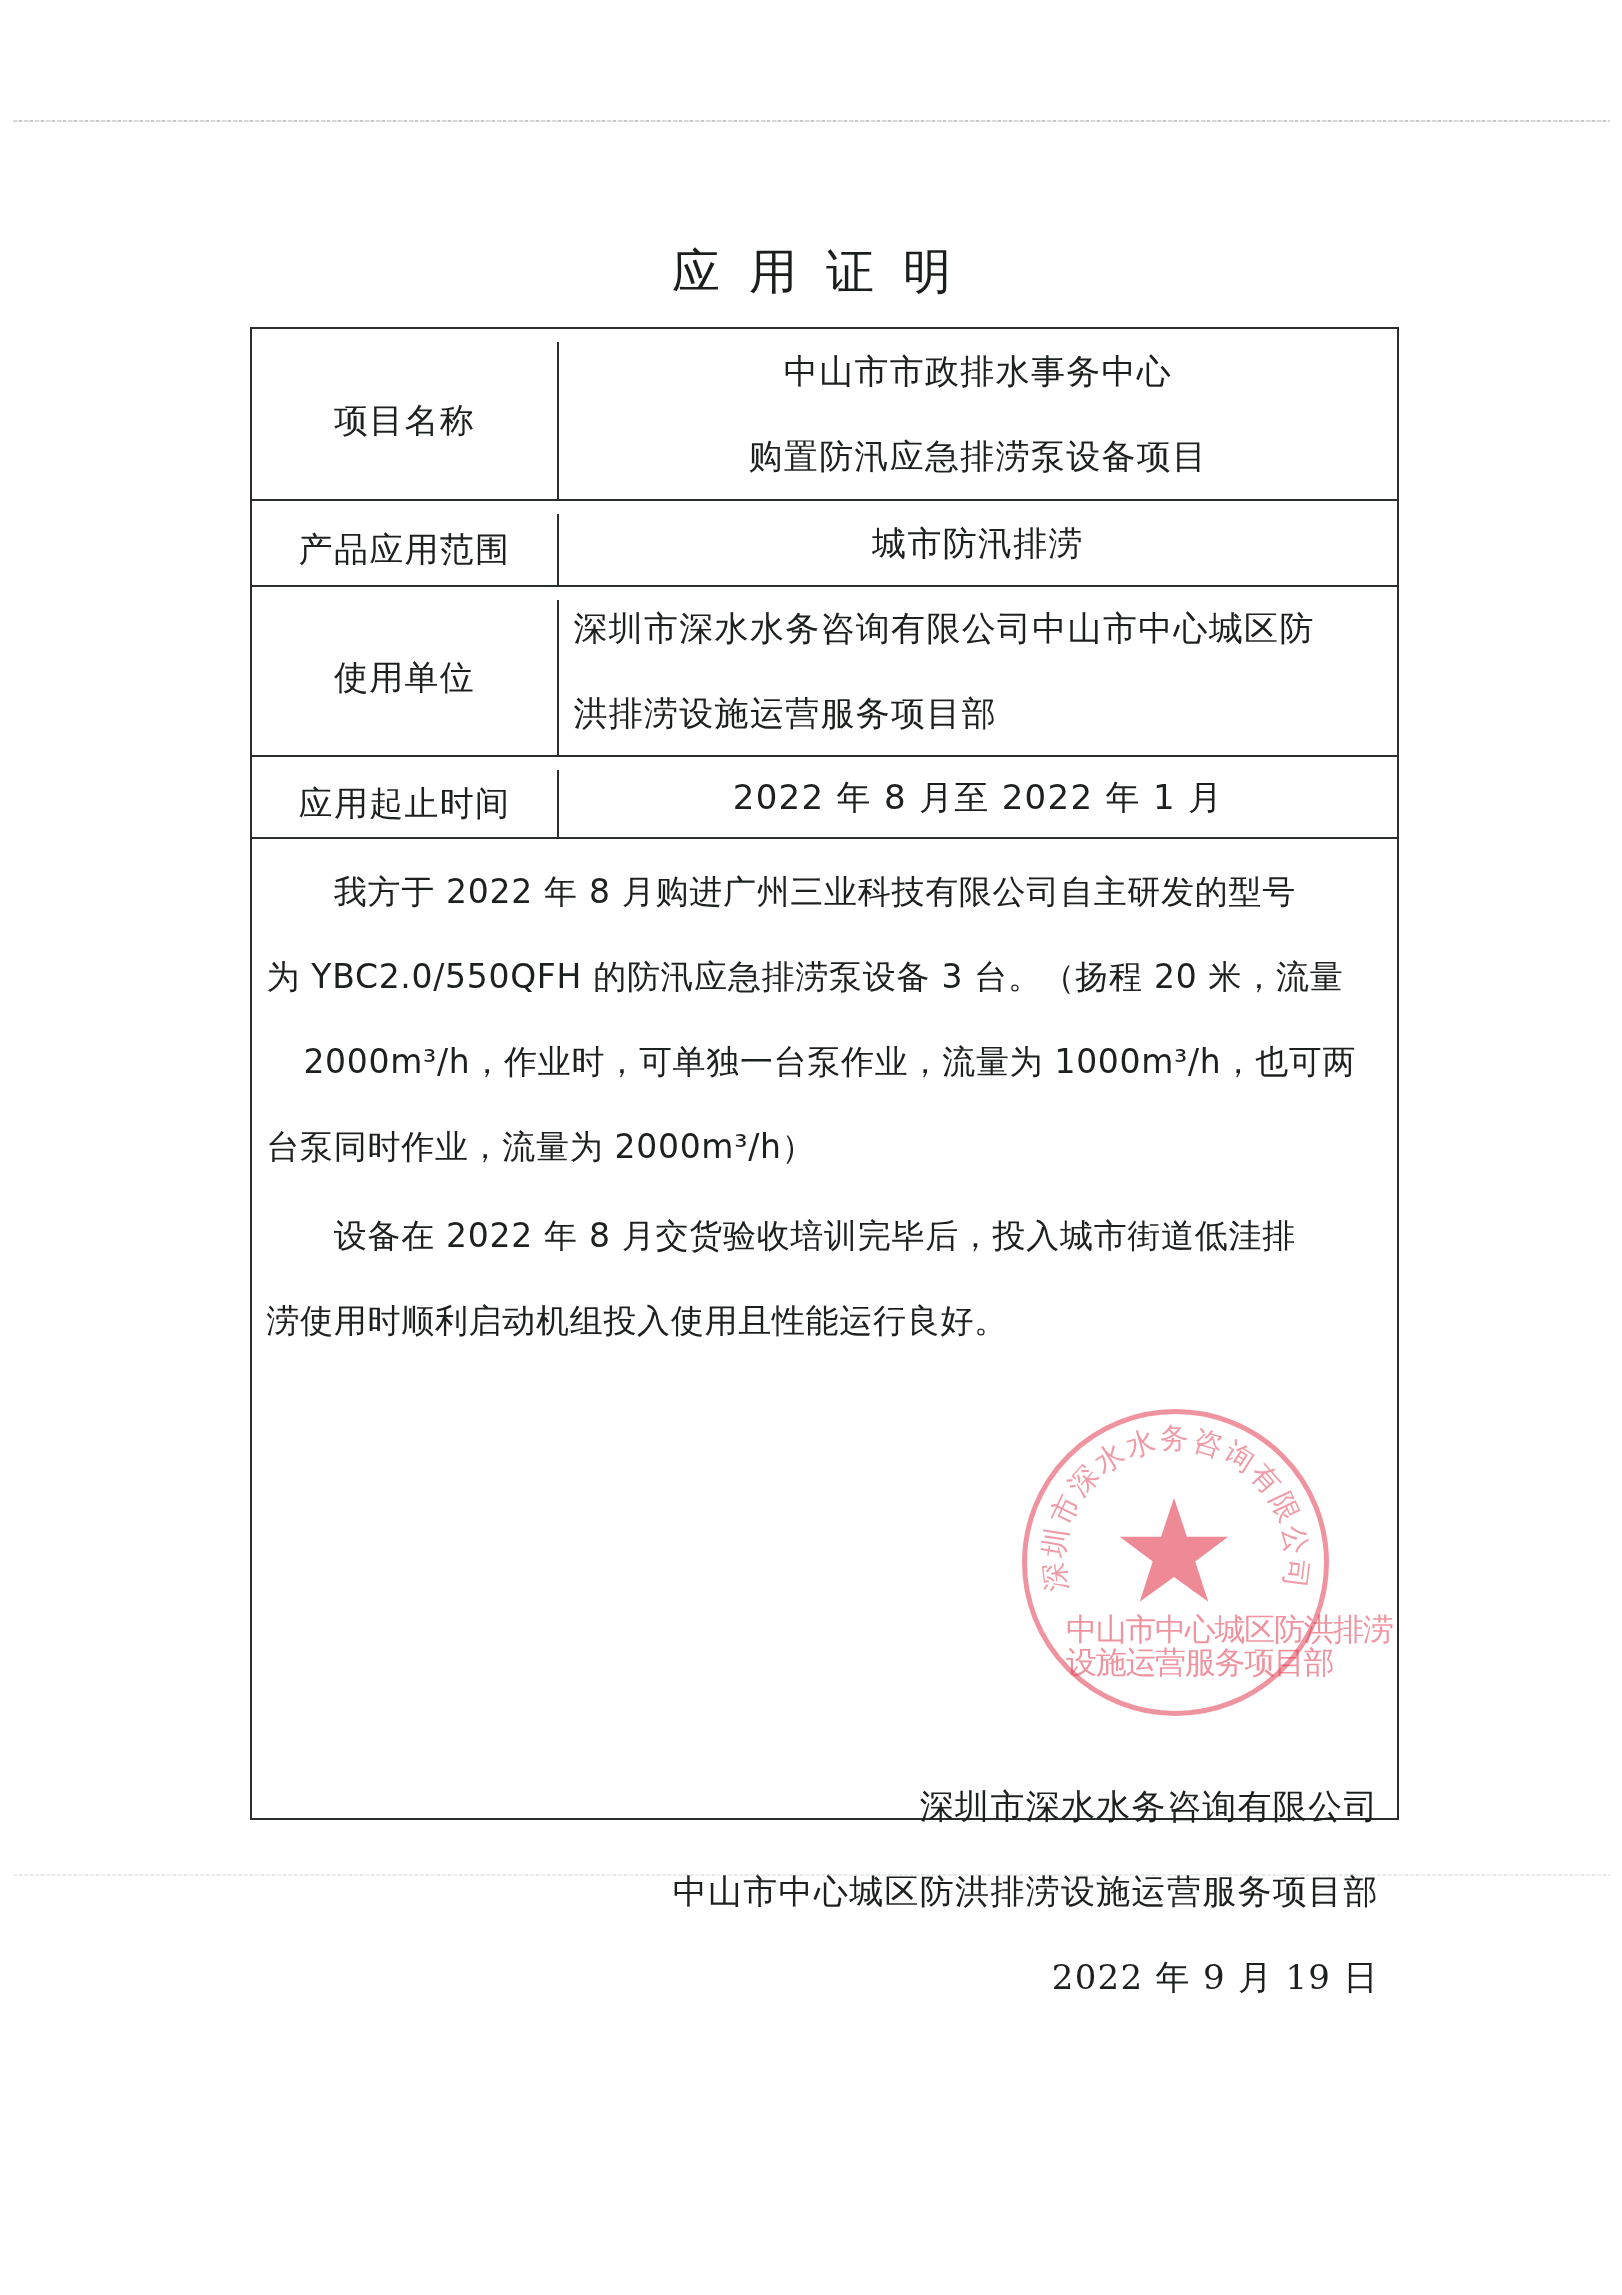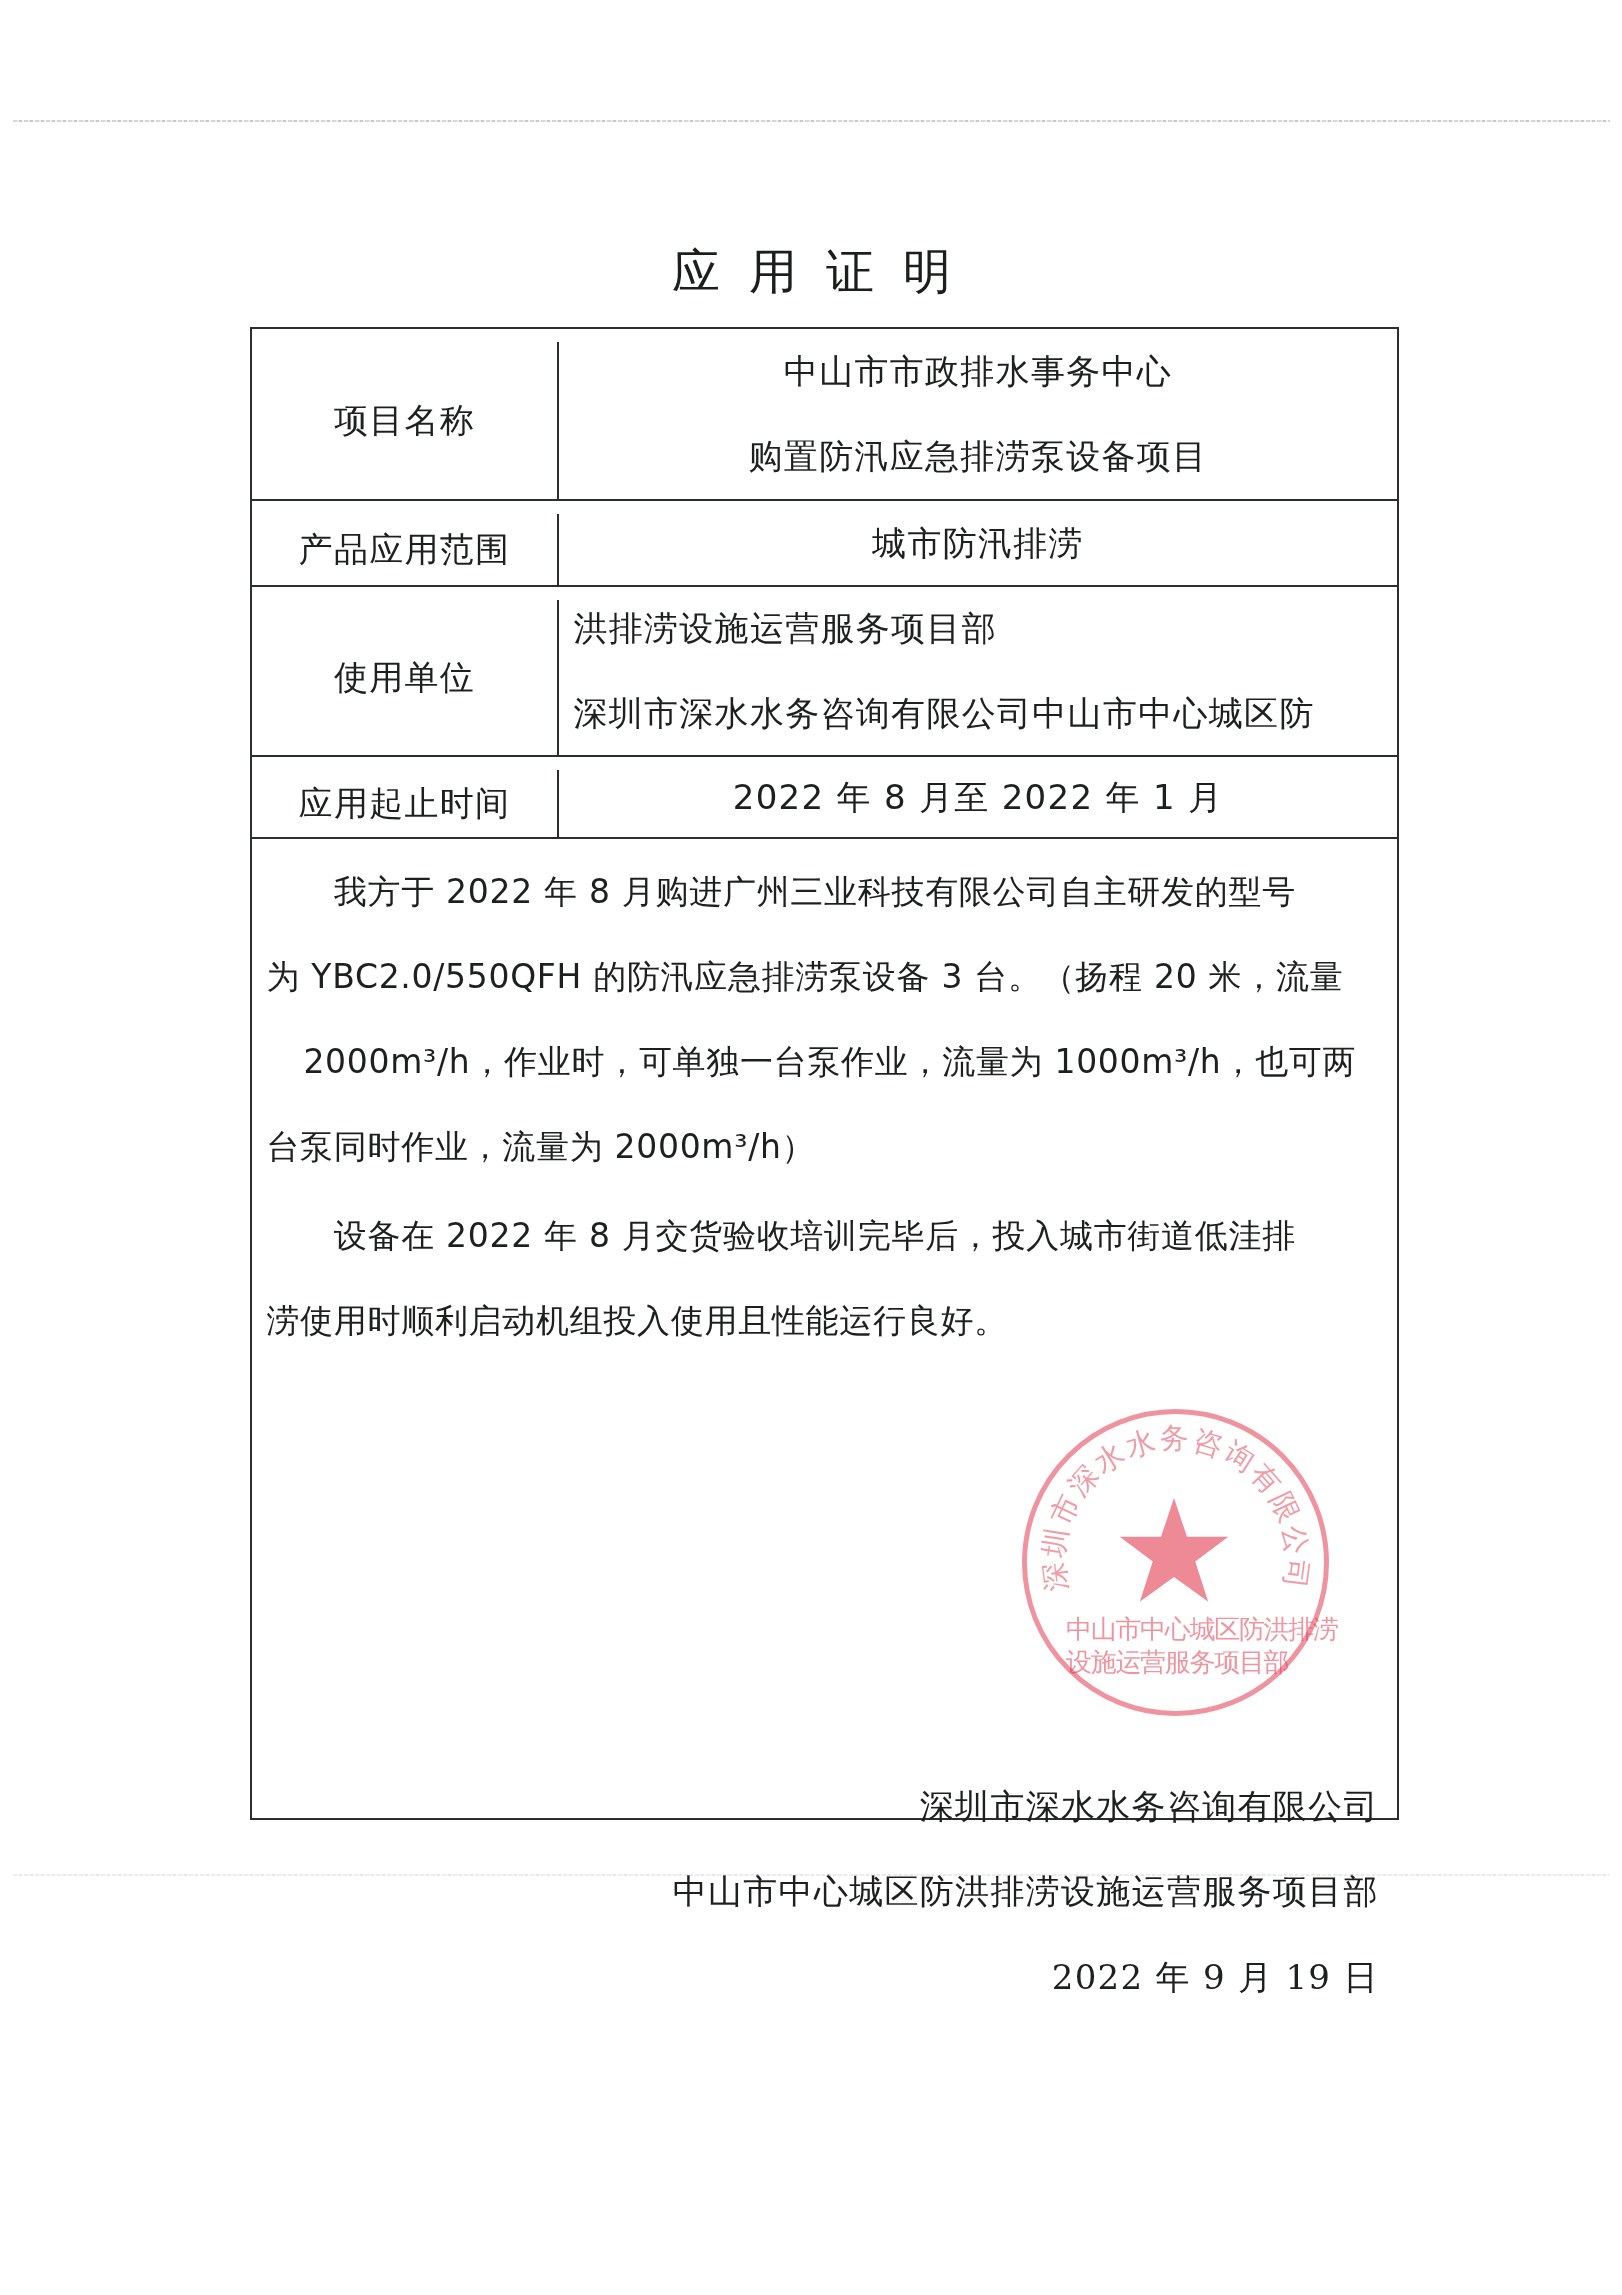--- a/index.html
+++ b/index.html
@@ -150,21 +150,21 @@
     }
     .stamp svg { width: 100%; height: 100%; }
     .stamp .inner-lines {
       position: absolute;
       left: 39px;
       right: 39px;
       top: 199px;
       text-align: center;
       color: rgba(226, 58, 80, 0.55);
       font-family: "DejaVu Sans", "Liberation Sans", sans-serif;
-      font-size: 26px;
+      font-size: 31px;
       line-height: 33px;
       letter-spacing: -1.3px;
       white-space: nowrap;
     }
     .stamp .star {
       position: absolute;
       left: 88px;
       top: 78px;
       width: 118px;
       height: 118px;
@@ -190,22 +190,22 @@
   <div class="row row-2">
     <div class="label">产品应用范围</div>
     <div class="value">
       <span class="line">城市防汛排涝</span>
     </div>
   </div>
 
   <div class="row row-3">
     <div class="label">使用单位</div>
     <div class="value left">
+      <span class="line">深圳市深水水务咨询有限公司中山市中心城区防</span>
       <span class="line">洪排涝设施运营服务项目部</span>
-      <span class="line">深圳市深水水务咨询有限公司中山市中心城区防</span>
     </div>
   </div>
 
   <div class="row row-4">
     <div class="label">应用起止时间</div>
     <div class="value">
       <span class="line">2022 年 8 月至 2022 年 1 月</span>
     </div>
   </div>
 

